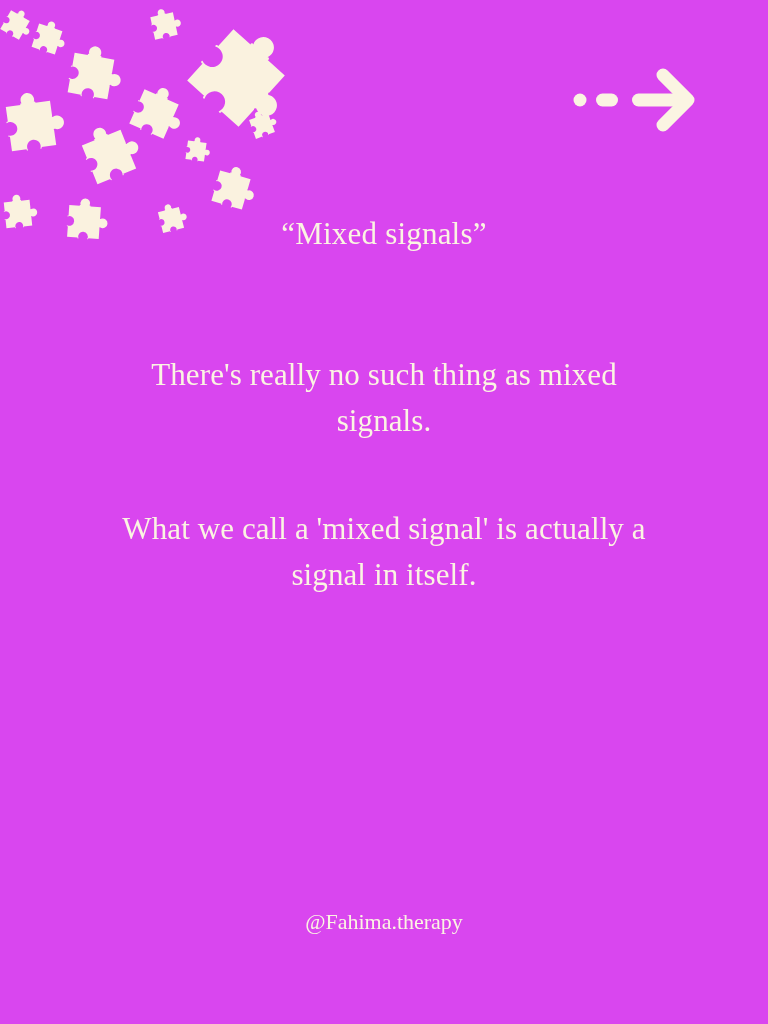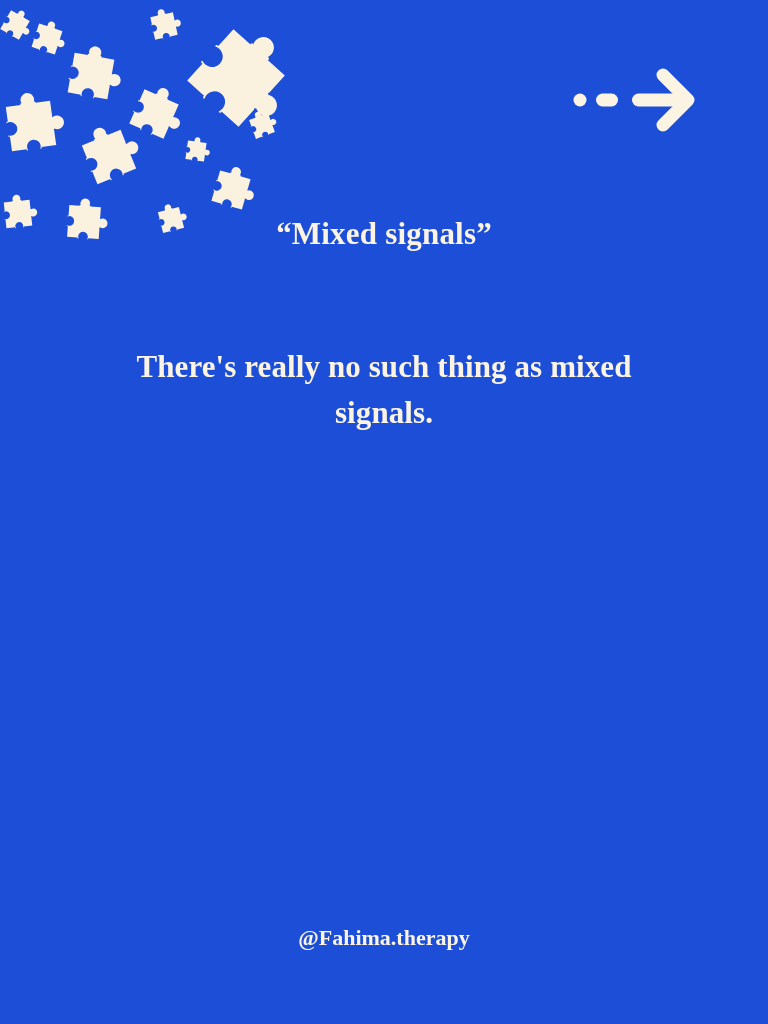--- a/index.html
+++ b/index.html
@@ -9,23 +9,22 @@
   }
   body {
     background:#d09a59;
     font-family:"Liberation Serif", serif;
     position:relative;
   }
 
   #card {
     position:absolute;
     inset:0;
-    background:#1d4ed8;
+    background:#d946ef;
     overflow:hidden;
-    font-weight:bold;
   }
 
   
   #puzzle-layer {
     position:absolute;
     left:0; top:0;
     width:768px; height:1024px;
     pointer-events:none;
   }
 
@@ -51,32 +50,31 @@
   #body-block {
     position:absolute;
     left:104px; top:344px;
     width:560px;
     text-align:center;
     color:#fbf4e2;
     font-size:31px;
     line-height:46px;
     letter-spacing:0.1px;
   }
-  #body-block .para { margin:0; }
+  #body-block .para { margin:8px; }
   #body-block .gap { height:46px; }
 
   #handle {
     position:absolute;
     left:0; top:907px;
     width:768px;
     text-align:center;
     color:#fbf4e2;
     font-size:22px;
     line-height:30px;
-    margin-top:16px;
   }
 </style>
 </head>
 <body>
 
 <div id="card">
 
   <svg id="puzzle-layer" viewBox="0 0 768 1024" xmlns="http://www.w3.org/2000/svg" aria-hidden="true">
     <defs>
 
@@ -125,18 +123,19 @@
     <rect x="26" y="31.5" width="22" height="13" rx="6.5" fill="#fbf4e2"></rect>
     <rect x="62" y="31.5" width="54" height="13" rx="6.5" fill="#fbf4e2"></rect>
     <path d="M93 13 L118 38 L93 63" fill="none" stroke="#fbf4e2" stroke-width="13" stroke-linecap="round" stroke-linejoin="round"></path>
   </svg>
 
   <div id="quote-title">“Mixed signals”</div>
 
   <div id="body-block">
     <p class="para">There's really no such thing as mixed signals.</p>
     <div class="gap"></div>
+    <p class="para">What we call a 'mixed signal' is actually a signal in itself.</p>
     <div class="gap"></div>
   </div>
 
   <div id="handle">@Fahima.therapy</div>
 
 </div>
 
 </body></html>

